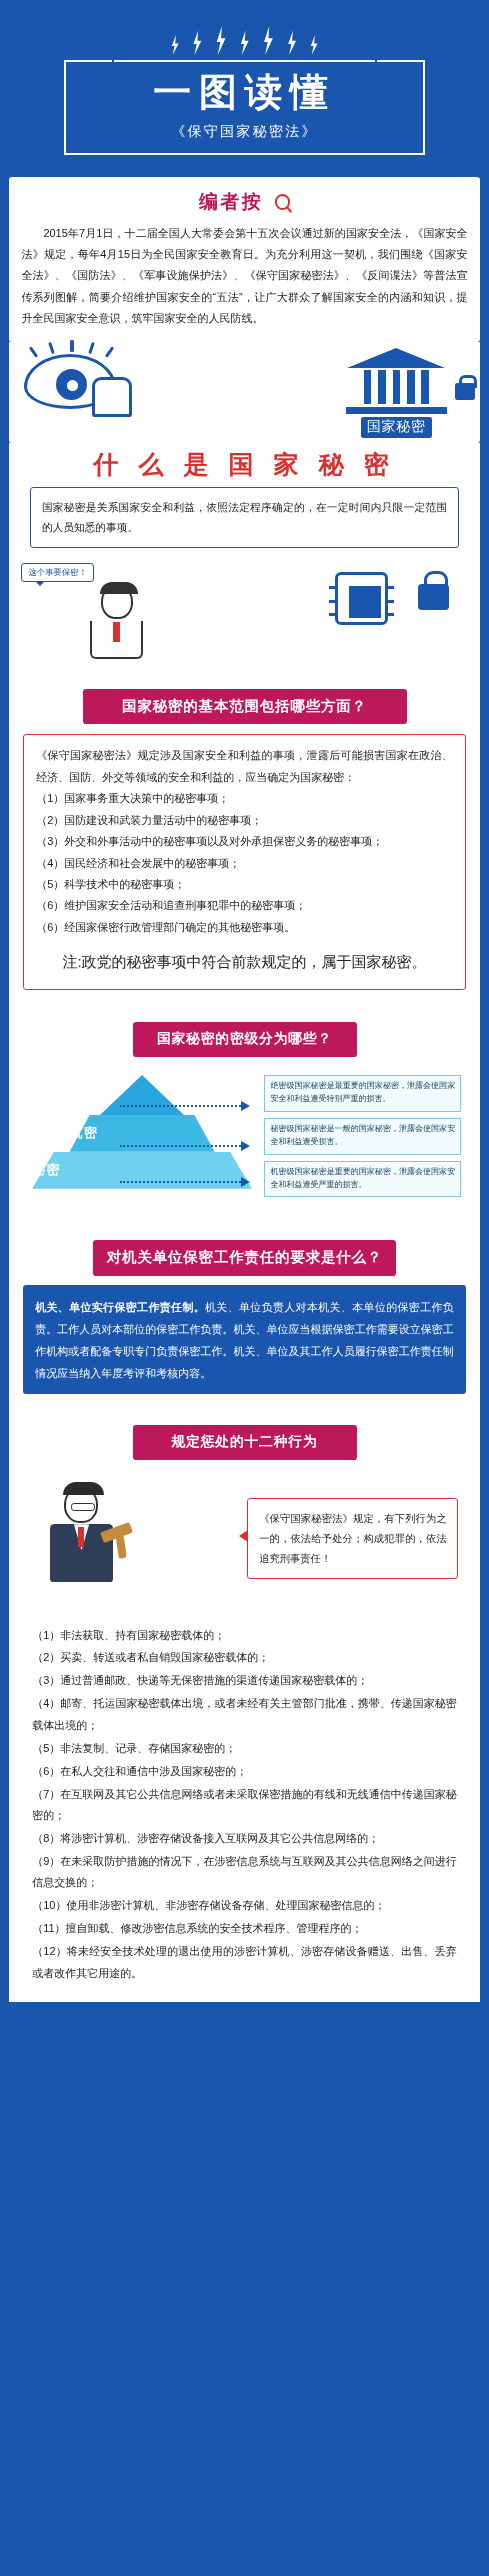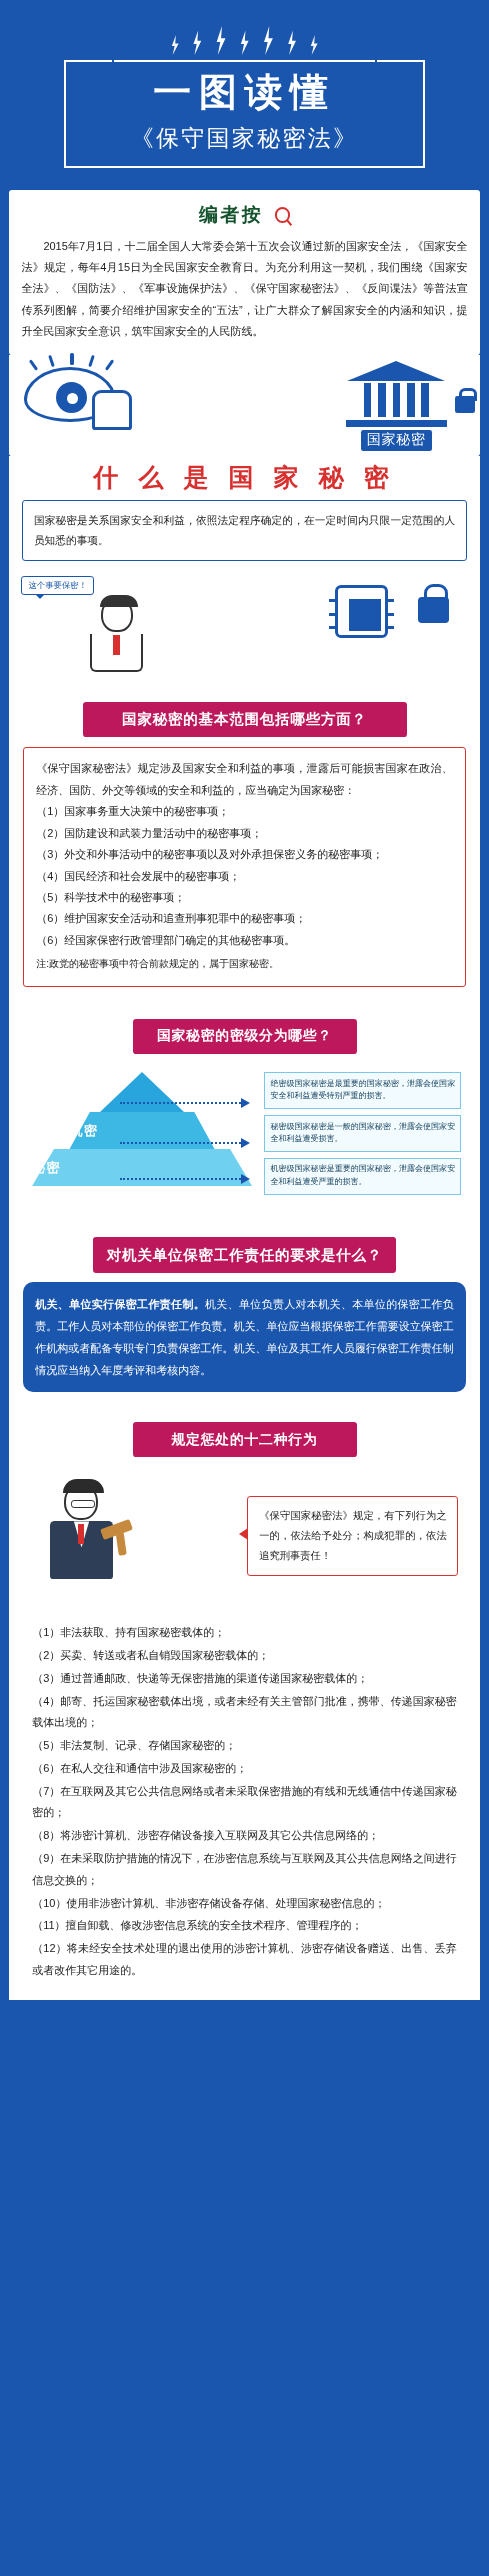--- a/index.html
+++ b/index.html
@@ -59,37 +59,37 @@
   .main-title {
     font-size: 38px;
     letter-spacing: 7.6px;
     font-weight: bold;
     color: #ffffff;
     font-family: "Liberation Serif", serif;
     line-height: 1.1;
   }
   .sub-title {
     margin-top: 9.2px;
-    font-size: 23px;
+    font-size: 14px;
     letter-spacing: 2.3px;
     color: #ffffff;
     font-family: "Liberation Serif", serif;
   }
 
   
   .card {
     background: #ffffff;
     margin: 10.7px 9.2px 0 9.2px;
     border-radius: 3.1px;
     padding: 10.7px 12.2px 12.2px 12.2px;
     position: relative;
   }
   .sec-head {
     text-align: center;
-    color: #14532d;
+    color: #be185d;
     font-weight: bold;
     font-size: 19px;
     letter-spacing: 2.3px;
     margin: 1.5px 0 7.6px 0;
     font-family: "Liberation Serif", serif;
     position: relative;
   }
   .magnifier {
     display:inline-block;
     width: 15.3px; height:15.3px;
@@ -188,21 +188,21 @@
   .redq {
     text-align:center;
     font-size: 25px;
     font-weight:bold;
     color:#d8302f;
     letter-spacing: 6.9px;
     font-family:"Liberation Serif", serif;
     padding: 1.5px 0 6.1px 0;
   }
   .blue-note {
-    margin: 0 13px;
+    margin: 0 21px;
     border: 1.5px solid #1a56ad;
     border-radius: 3.1px;
     padding: 9.2px 10.7px;
     font-size: 10.7px;
     line-height: 1.9;
     color: #1c1c1c;
     text-align: justify;
   }
 
   
@@ -264,21 +264,21 @@
   .pill.wide  { width: 303px; }
 
   .red-box{
     margin: 9.2px 13.8px 0;
     border:1.5px solid #d8302f;
     border-radius:3.1px;
     padding: 10.7px 12.2px 12.2px;
     background:#fff;
   }
   .li { font-size:11px; line-height:1.95; text-align:justify; }
-  .note { font-size:10px; line-height:1.95; margin-top:3px;}
+  .note { font-size:15px; line-height:1.95; margin-top:9px;text-align:center;}
 
   
   .pyr-wrap{
     margin: 7.6px 9.2px 0; background:#fff; padding: 10.7px 9.2px 12.2px; display:flex; gap: 7.6px;
   }
   .pyramid{ width: 229px; position:relative; }
   .tri-top{
     width:0;height:0;margin:0 auto;
     border-left: 42px solid transparent;
     border-right: 42px solid transparent;
@@ -321,21 +321,21 @@
     padding: 4.6px 5.3px;
     color:#17435f;
     text-align: justify;
   }
 
   
   .blue-fill{
     margin: 9.2px 13.8px 0;
     background:#1a56ad;
     color:#fff;
-    border-radius:10px;
+    border-radius:3px;
     padding: 10.7px 12.2px;
     font-size: 11px;
     line-height: 2;
     text-align: justify;
   }
   .blue-fill b{ font-weight:bold; }
 
   
   .judge-band{
     margin: 7.6px 9.2px 0; background:#fff; padding: 9.2px 7.6px 4.6px; position:relative; min-height: 145px;

